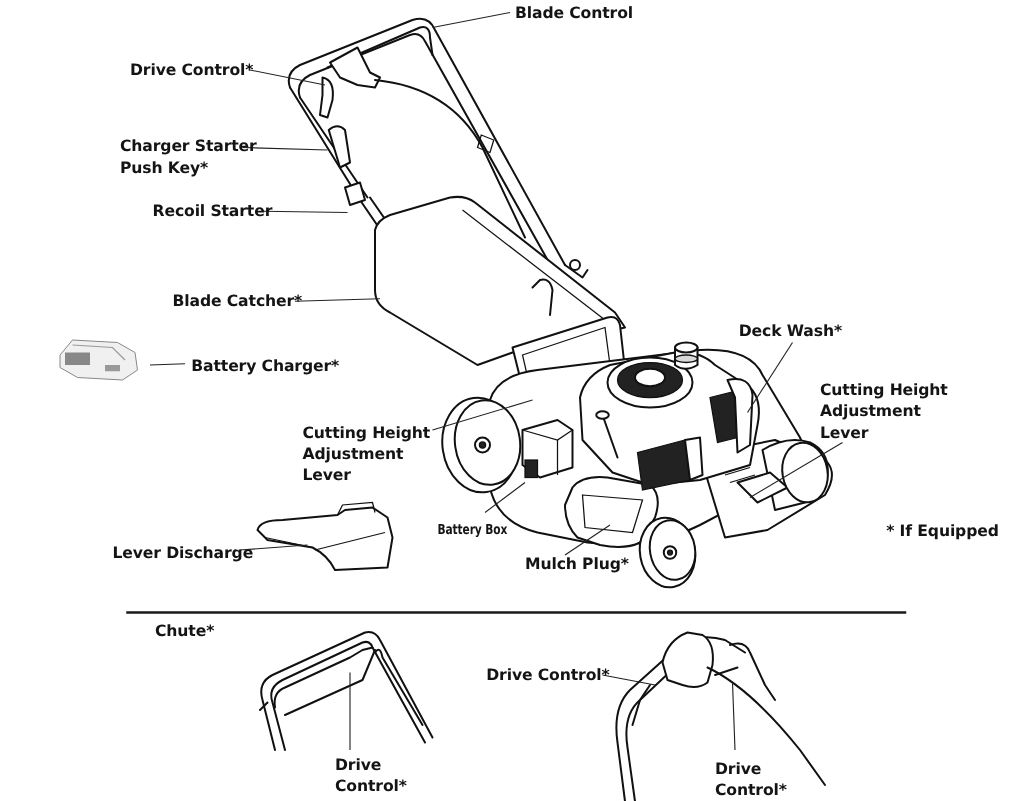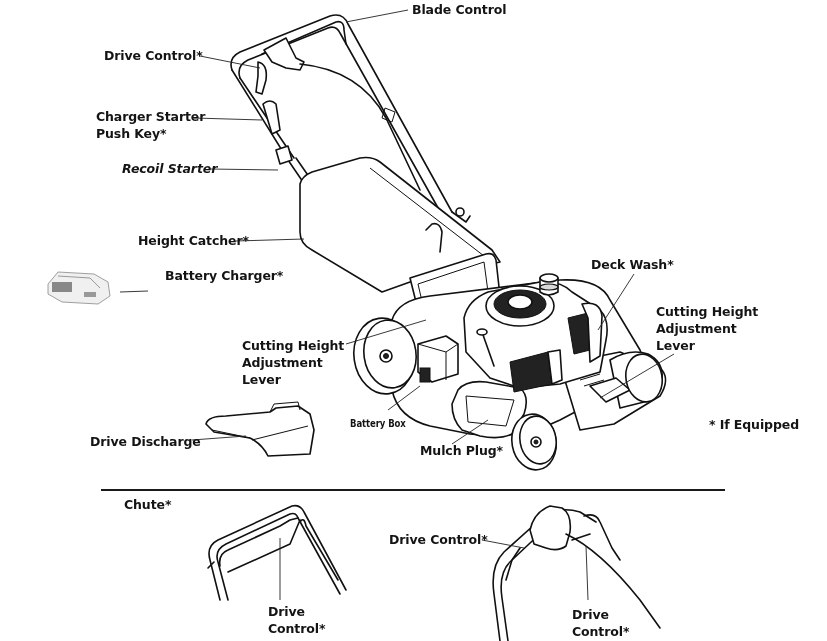--- a/index.html
+++ b/index.html
@@ -166,36 +166,36 @@
     <line class="leader" x1="588" y1="600" x2="586" y2="546"></line>
   </g>
 </svg>
 
 <div class="divider"></div>
 
 <div class="lbl" style="left:412px;top:1px;">Blade Control</div>
 <div class="lbl" style="left:104px;top:47px;">Drive Control*</div>
 <div class="lbl" style="left:96px;top:108px;">Charger Starter</div>
 <div class="lbl" style="left:96px;top:125px;text-align:center;">Push Key*</div>
-<div class="lbl" style="left:122px;top:160px;font-style:italic;">Recoil Starter</div>
-<div class="lbl" style="left:138px;top:232px;">Height Catcher*</div>
-<div class="lbl" style="left:153px;top:267px;margin-left:12px;">Battery Charger*</div>
+<div class="lbl" style="left:122px;top:160px;">Recoil Starter</div>
+<div class="lbl" style="left:138px;top:232px;">Blade Catcher*</div>
+<div class="lbl" style="left:153px;top:284px;">Battery Charger*</div>
 
 <div class="lbl" style="left:242px;top:337px;">Cutting Height</div>
 <div class="lbl" style="left:242px;top:354px;">Adjustment</div>
 <div class="lbl" style="left:242px;top:371px;">Lever</div>
 
 <div class="lbl" style="left:576px;top:256px;margin-left:15px;">Deck Wash*</div>
 <div class="lbl" style="left:656px;top:303px;">Cutting Height</div>
 <div class="lbl" style="left:656px;top:320px;">Adjustment</div>
 <div class="lbl" style="left:656px;top:337px;">Lever</div>
 
 <div class="lbl small" style="left:350px;top:415px;">Battery Box</div>
 <div class="lbl" style="left:376px;top:442px;margin-left:44px;">Mulch Plug*</div>
-<div class="lbl" style="left:90px;top:433px;">Drive Discharge</div>
+<div class="lbl" style="left:90px;top:433px;">Lever Discharge</div>
 <div class="lbl" style="left:124px;top:450px;margin-top:46px;">Chute*</div>
 <div class="lbl" style="left:684px;top:416px;margin-left:25px;">* If Equipped</div>
 
 <div class="lbl" style="left:268px;top:603px;">Drive</div>
 <div class="lbl" style="left:268px;top:620px;">Control*</div>
 <div class="lbl" style="left:389px;top:531px;">Drive Control*</div>
 <div class="lbl" style="left:572px;top:606px;">Drive</div>
 <div class="lbl" style="left:572px;top:623px;">Control*</div>
 
 </body></html>

